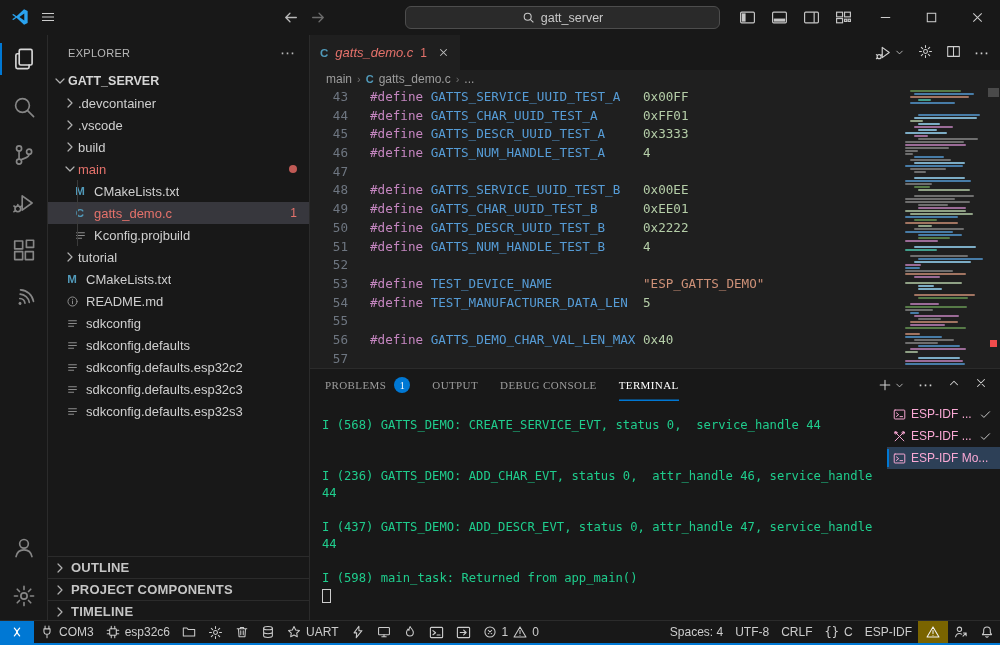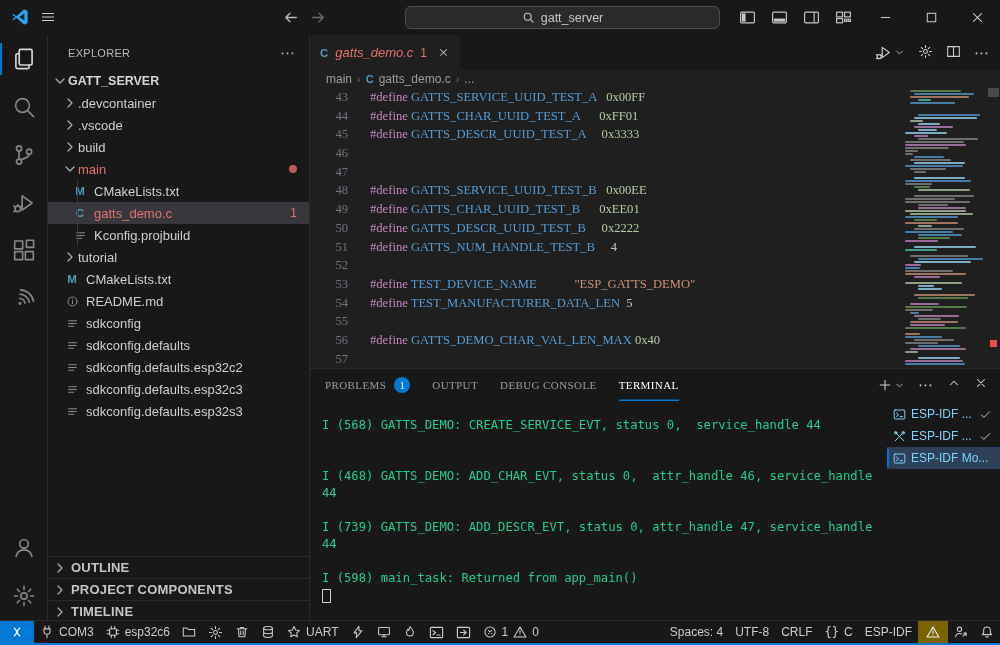--- a/index.html
+++ b/index.html
@@ -59,21 +59,21 @@
   #tab1 { height:35px; background:#1f1f1f; display:flex; align-items:center; padding:0 10px; gap:7px; cursor:pointer; }
   #tab1 .tlabel { font-style:italic; color:var(--err); font-size:13px; }
   #tab1 .tbadge { color:var(--err); font-size:12px; }
   #tab1 .tclose { color:#c0c0c0; margin-left:3px; }
   #ed-actions { position:absolute; right:10px; top:0; height:35px; display:flex; align-items:center; gap:13px; color:#cfcfcf; }
   #ed-actions .grp { display:flex; align-items:center; gap:2px; }
   #breadcrumb { height:18px; display:flex; align-items:center; padding-left:16px; gap:5px; font-size:12px; color:#9d9d9d; }
   #breadcrumb .sep { color:#6f6f6f; font-size:11px; }
   #breadcrumb .bc-c { font-weight:700; font-size:11px; color:var(--fileblue); }
   #code { position:relative; height:280px; overflow:hidden; font-family:"DejaVu Sans Mono", monospace; font-size:12.6px; }
-  .cl { height:18.7px; line-height:18.7px; display:flex; white-space:pre;font-family:Liberation Serif, serif; }
+  .cl { height:18.7px; line-height:18.7px; display:flex; white-space:pre; }
   .cl .ln { width:38px; text-align:right; color:#6e7681; flex:0 0 38px; margin-right:22px; }
   .cl .dir { color:var(--k); }
   .cl .mac { color:var(--n); }
   .cl .num { color:var(--v); }
   .cl .str { color:var(--s); }
   #minimap { position:absolute; left:595px; top:2px; width:82px; height:276px; overflow:hidden; }
   .mm-row { height:2px; margin-bottom:1px; border-radius:1px; }
   #ruler { position:absolute; left:677px; top:0; width:13px; height:280px; }
   #ruler .thumb { position:absolute; left:1px; top:0; width:11px; height:9px; background:#4a4a4a; }
   #ruler .errmark { position:absolute; left:3px; top:252px; width:7px; height:7px; background:#f14c4c; }
@@ -83,21 +83,21 @@
   #panel-header { position:relative; height:32px; display:flex; align-items:center; padding-left:15px; gap:22px;font-family:Liberation Serif, serif; }
   .ptab { display:flex; align-items:center; gap:8px; font-size:11px; letter-spacing:.4px; color:#9d9d9d; height:32px; cursor:pointer; }
   .ptab.active { color:#ffffff; box-shadow:inset 0 -1.5px 0 var(--accent); }
   .ptab .pbadge { background:var(--accent); color:#fff; width:16px; height:16px; border-radius:50%; font-size:10px; display:flex; align-items:center; justify-content:center; letter-spacing:0; }
   #panel-actions { position:absolute; right:12px; top:0; height:32px; display:flex; align-items:center; gap:13px; color:#cfcfcf; }
   #panel-body { position:relative; height:220px; display:flex; }
   #terminal { flex:1; padding:16px 0 0 12px; font-family:"DejaVu Sans Mono", monospace; font-size:12.2px; color:var(--tgreen); overflow:hidden; }
   #terminal .tl { height:17px; line-height:17px; white-space:pre; }
   #term-cursor { width:9px; height:14px; border:1px solid #cccccc; margin-top:2px; }
   #term-list { width:113px; padding-top:2px; }
-  .term-row { height:22px; display:flex; align-items:center; gap:5px; padding-left:6px; font-size:12px; color:#7dd3fc; cursor:pointer; position:relative; }
+  .term-row { height:22px; display:flex; align-items:center; gap:5px; padding-left:6px; font-size:12px; color:#f9a8d4; cursor:pointer; position:relative; }
   .term-row .check { margin-left:auto; margin-right:8px; color:#cccccc; font-size:12px; }
   .term-row.selected { background:#2d4057; }
   .term-row.selected::before { content:""; position:absolute; left:0; top:2px; bottom:2px; width:2px; background:var(--accent); }
 
   
   #statusbar { position:absolute; left:0; top:620px; width:1000px; height:23px; background:#181818; border-top:1px solid #2b2b2b; display:flex; align-items:center; font-size:12px; color:#cccccc; }
   .st-item { height:23px; display:flex; align-items:center; gap:5px; padding:0 6px; cursor:pointer; white-space:nowrap; }
   .st-item.accent { background:var(--accent); color:#ffffff; padding:0 10px; }
   .st-item.warnbg { background:var(--warnbg); color:#f2f2f2; padding:0 8px; }
   #st-right { margin-left:auto; display:flex; height:23px; }
@@ -481,21 +481,21 @@
       <span class="sep ic">›</span>
       <span style="display:flex;align-items:center;gap:5px;">
         <span>...</span>
       </span>
     </div>
   <div id="code">
     <div id="code-lines">
         <div class="cl"><span class="ln">43</span><span class="ct"><span class="dir">#define</span><span> </span><span class="mac">GATTS_SERVICE_UUID_TEST_A   </span><span class="num">0x00FF</span></span></div>
         <div class="cl"><span class="ln">44</span><span class="ct"><span class="dir">#define</span><span> </span><span class="mac">GATTS_CHAR_UUID_TEST_A      </span><span class="num">0xFF01</span></span></div>
         <div class="cl"><span class="ln">45</span><span class="ct"><span class="dir">#define</span><span> </span><span class="mac">GATTS_DESCR_UUID_TEST_A     </span><span class="num">0x3333</span></span></div>
-        <div class="cl"><span class="ln">46</span></div>
+        <div class="cl"><span class="ln">46</span><span class="ct"><span class="dir">#define</span><span> </span><span class="mac">GATTS_NUM_HANDLE_TEST_A     </span><span class="num">4</span></span></div>
         <div class="cl"><span class="ln">47</span><span class="ct"></span></div>
         <div class="cl"><span class="ln">48</span><span class="ct"><span class="dir">#define</span><span> </span><span class="mac">GATTS_SERVICE_UUID_TEST_B   </span><span class="num">0x00EE</span></span></div>
         <div class="cl"><span class="ln">49</span><span class="ct"><span class="dir">#define</span><span> </span><span class="mac">GATTS_CHAR_UUID_TEST_B      </span><span class="num">0xEE01</span></span></div>
         <div class="cl"><span class="ln">50</span><span class="ct"><span class="dir">#define</span><span> </span><span class="mac">GATTS_DESCR_UUID_TEST_B     </span><span class="num">0x2222</span></span></div>
         <div class="cl"><span class="ln">51</span><span class="ct"><span class="dir">#define</span><span> </span><span class="mac">GATTS_NUM_HANDLE_TEST_B     </span><span class="num">4</span></span></div>
         <div class="cl"><span class="ln">52</span><span class="ct"></span></div>
         <div class="cl"><span class="ln">53</span><span class="ct"><span class="dir">#define</span><span> </span><span class="mac">TEST_DEVICE_NAME            </span><span class="str">"ESP_GATTS_DEMO"</span></span></div>
         <div class="cl"><span class="ln">54</span><span class="ct"><span class="dir">#define</span><span> </span><span class="mac">TEST_MANUFACTURER_DATA_LEN  </span><span class="num">5</span></span></div>
         <div class="cl"><span class="ln">55</span><span class="ct"></span></div>
         <div class="cl"><span class="ln">56</span><span class="ct"><span class="dir">#define</span><span> </span><span class="mac">GATTS_DEMO_CHAR_VAL_LEN_MAX </span><span class="num">0x40</span></span></div>
@@ -645,24 +645,24 @@
               <path d="M4 4l8 8M12 4l-8 8"></path>
             </svg>
           </span></span>
       </div>
   </div>
   <div id="panel-body">
     <div id="terminal">
         <div class="tl">I (568) GATTS_DEMO: CREATE_SERVICE_EVT, status 0,  service_handle 44</div>
         <div class="tl">&nbsp;</div>
         <div class="tl">&nbsp;</div>
-        <div class="tl">I (468) GATTS_DEMO: ADD_CHAR_EVT, status 0,  attr_handle 46, service_handle</div>
+        <div class="tl">I (236) GATTS_DEMO: ADD_CHAR_EVT, status 0,  attr_handle 46, service_handle</div>
         <div class="tl">44</div>
         <div class="tl">&nbsp;</div>
-        <div class="tl">I (739) GATTS_DEMO: ADD_DESCR_EVT, status 0, attr_handle 47, service_handle</div>
+        <div class="tl">I (437) GATTS_DEMO: ADD_DESCR_EVT, status 0, attr_handle 47, service_handle</div>
         <div class="tl">44</div>
         <div class="tl">&nbsp;</div>
         <div class="tl">I (598) main_task: Returned from app_main()</div>
         <div id="term-cursor"></div>
       </div>
     <div id="term-list">
         <div class="term-row">
      <span class="ic">
             <svg width="13" height="13" viewBox="0 0 16 16" fill="none" stroke="currentColor" stroke-width="1.2" stroke-linecap="round" stroke-linejoin="round">
               <rect x="1.5" y="2.5" width="13" height="11" rx="1"></rect>

